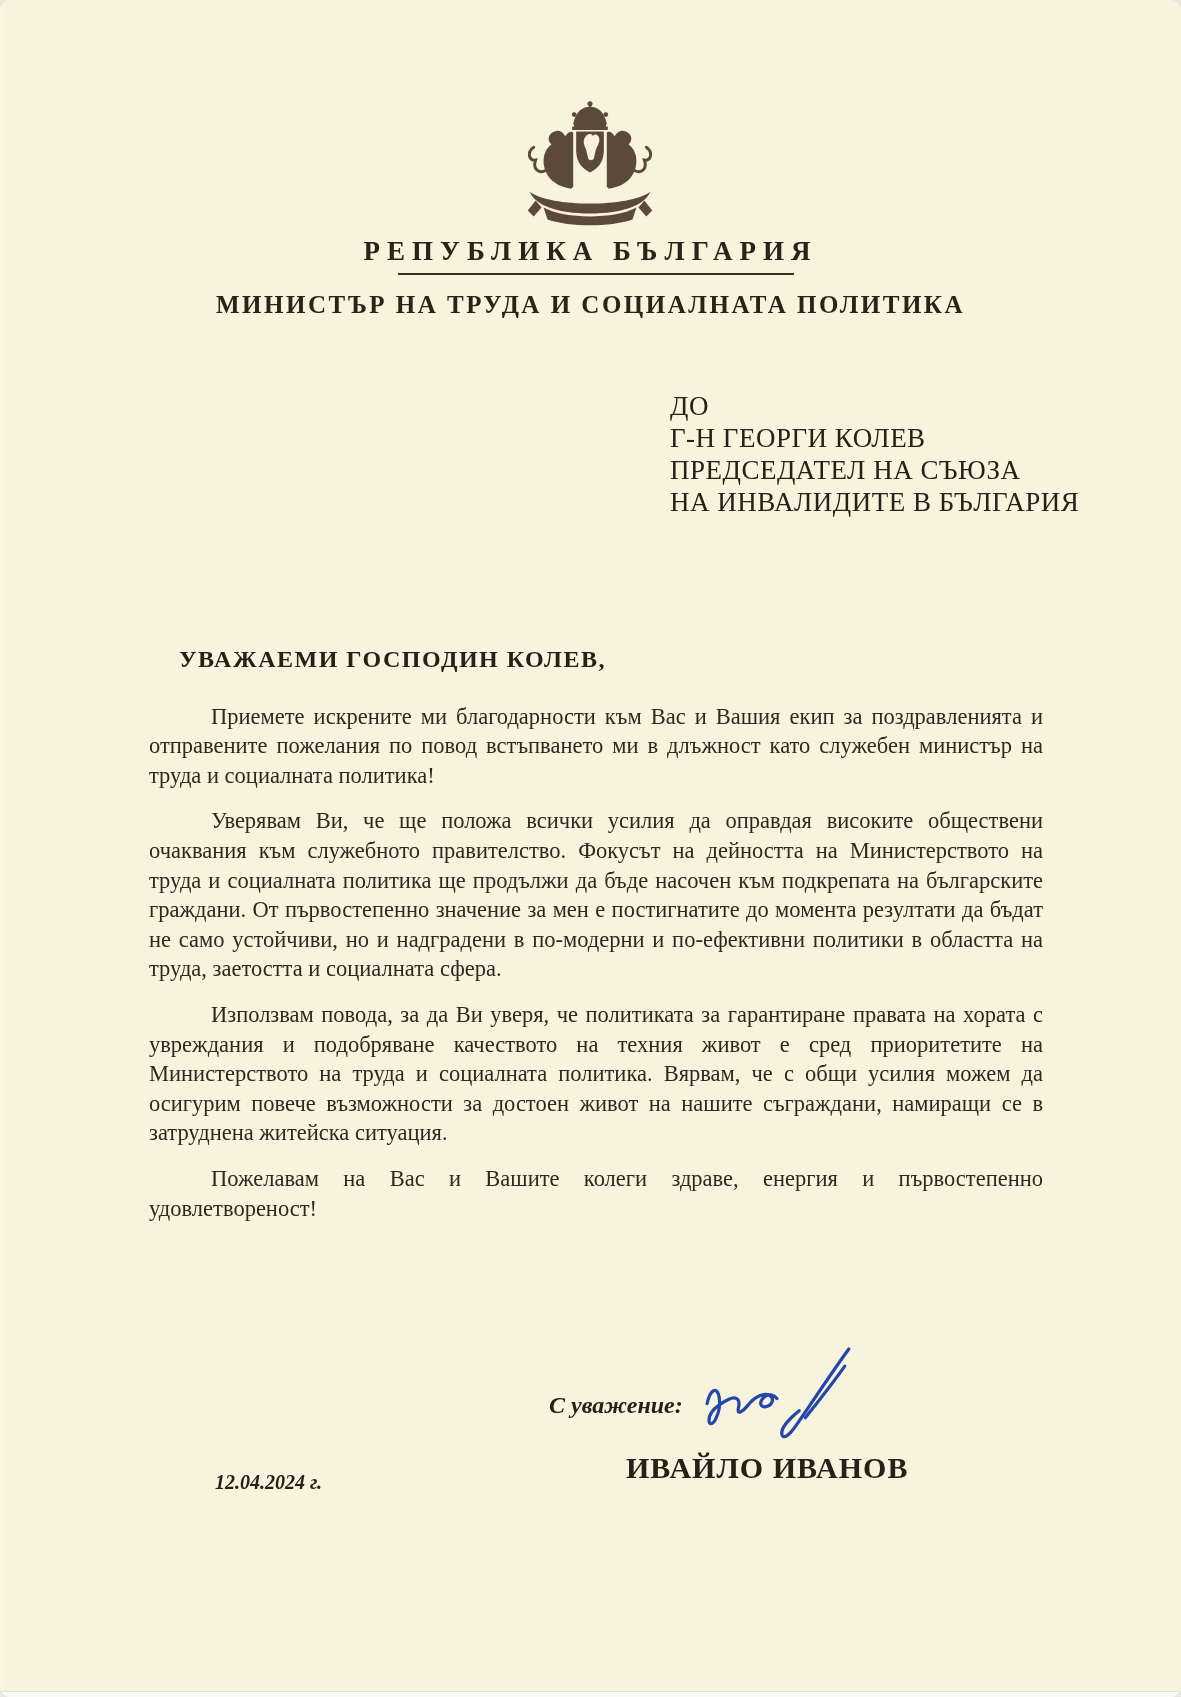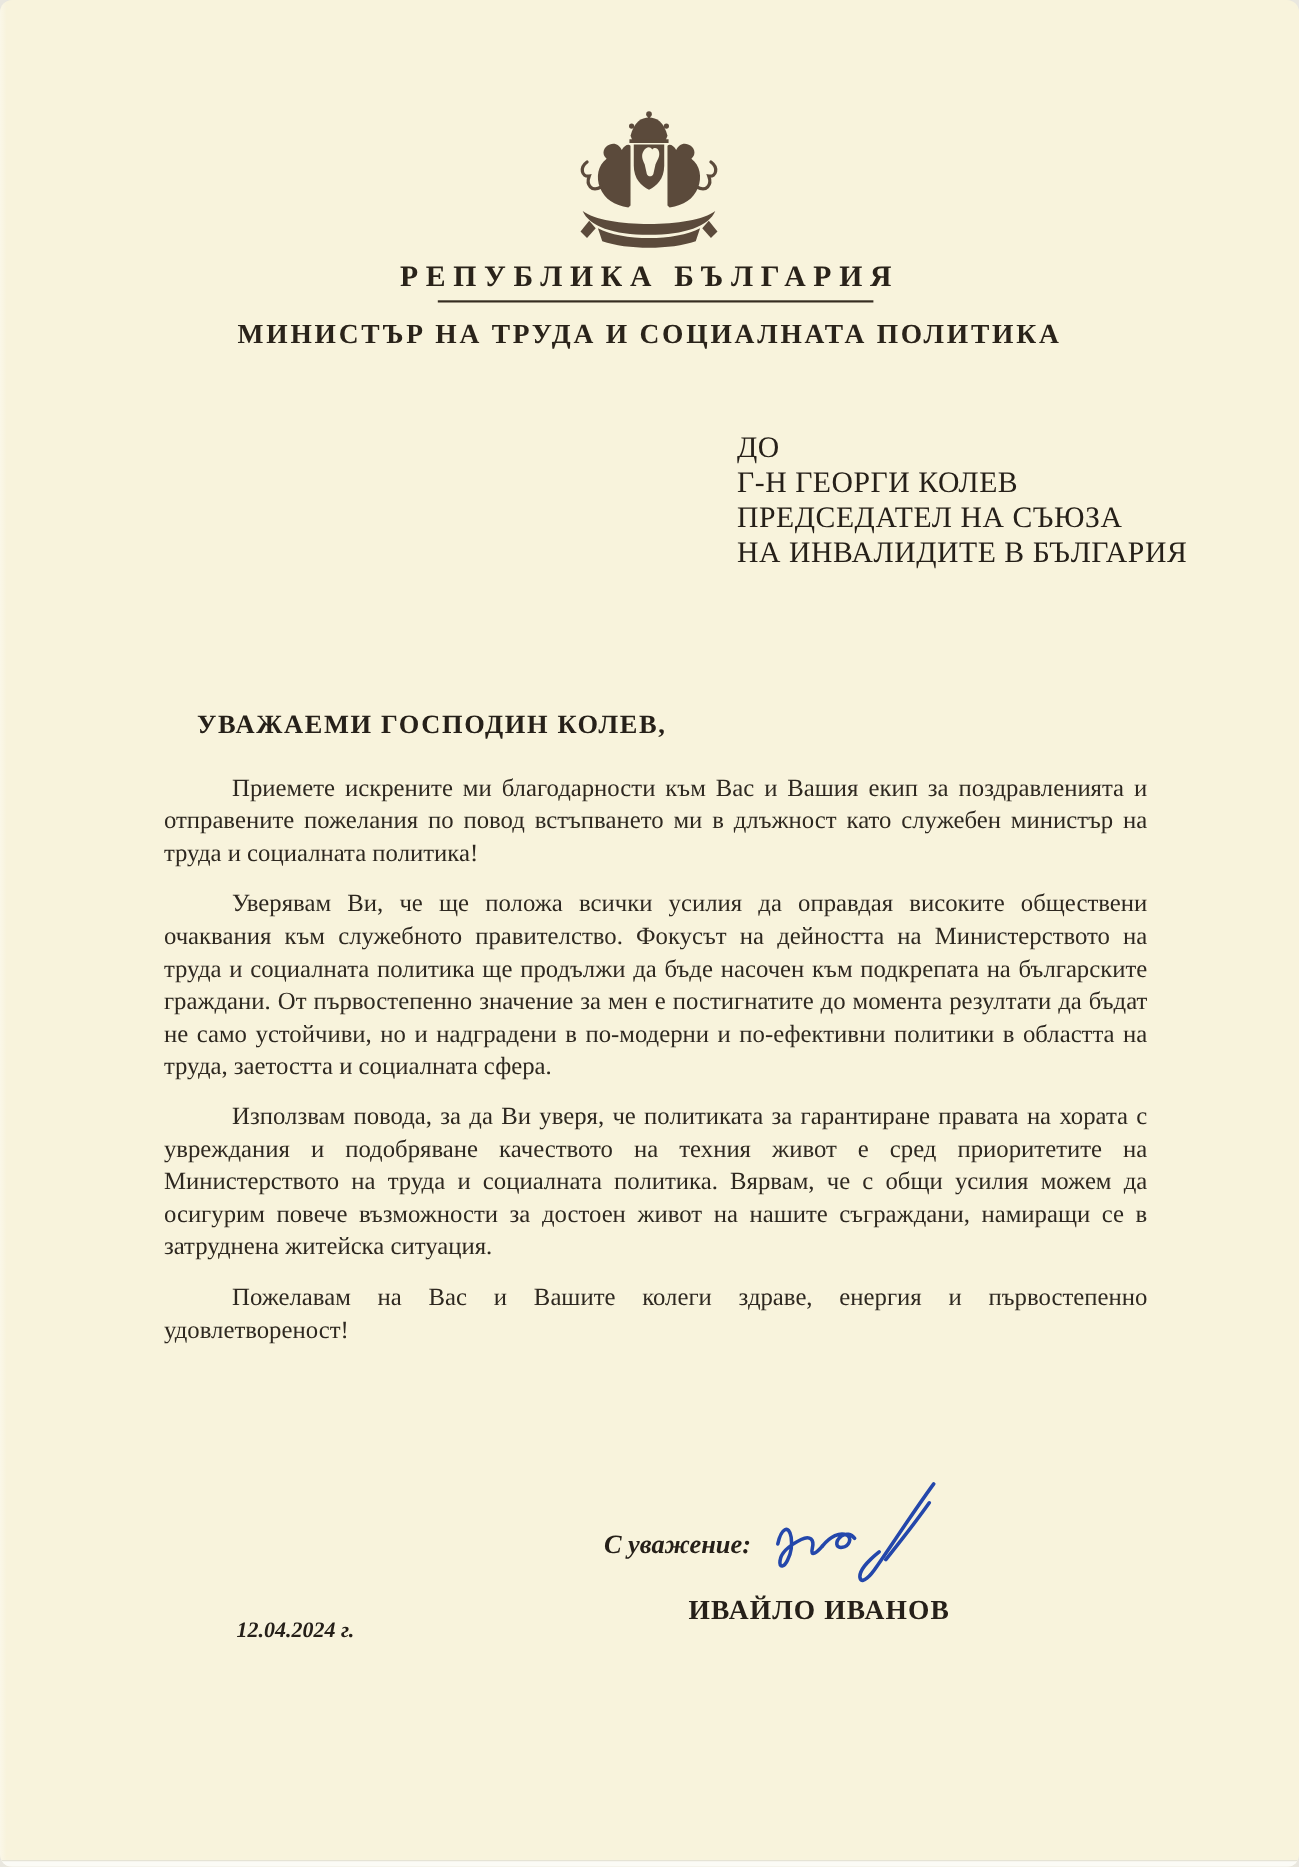--- a/index.html
+++ b/index.html
@@ -57,21 +57,21 @@
   }
   .letter-body p:last-child{margin-bottom:0;}
   
   .closing-label{
     position:absolute;left:549px;top:1392px;
     font-style:italic;font-weight:bold;font-size:24px;color:#262019;
   }
   .signature-img{position:absolute;left:700px;top:1340px;width:162px;height:108px;}
   .signatory-name{
     position:absolute;left:626px;top:1451px;
-    font-weight:bold;font-size:25px;letter-spacing:1px;color:#262019;
+    font-weight:bold;font-size:30px;letter-spacing:1px;color:#262019;
   }
   .letter-date{
     position:absolute;left:215px;top:1471px;
     font-style:italic;font-weight:bold;font-size:20px;color:#262019;
   }
 </style>
 </head>
 <body>
 
 <div class="page">

